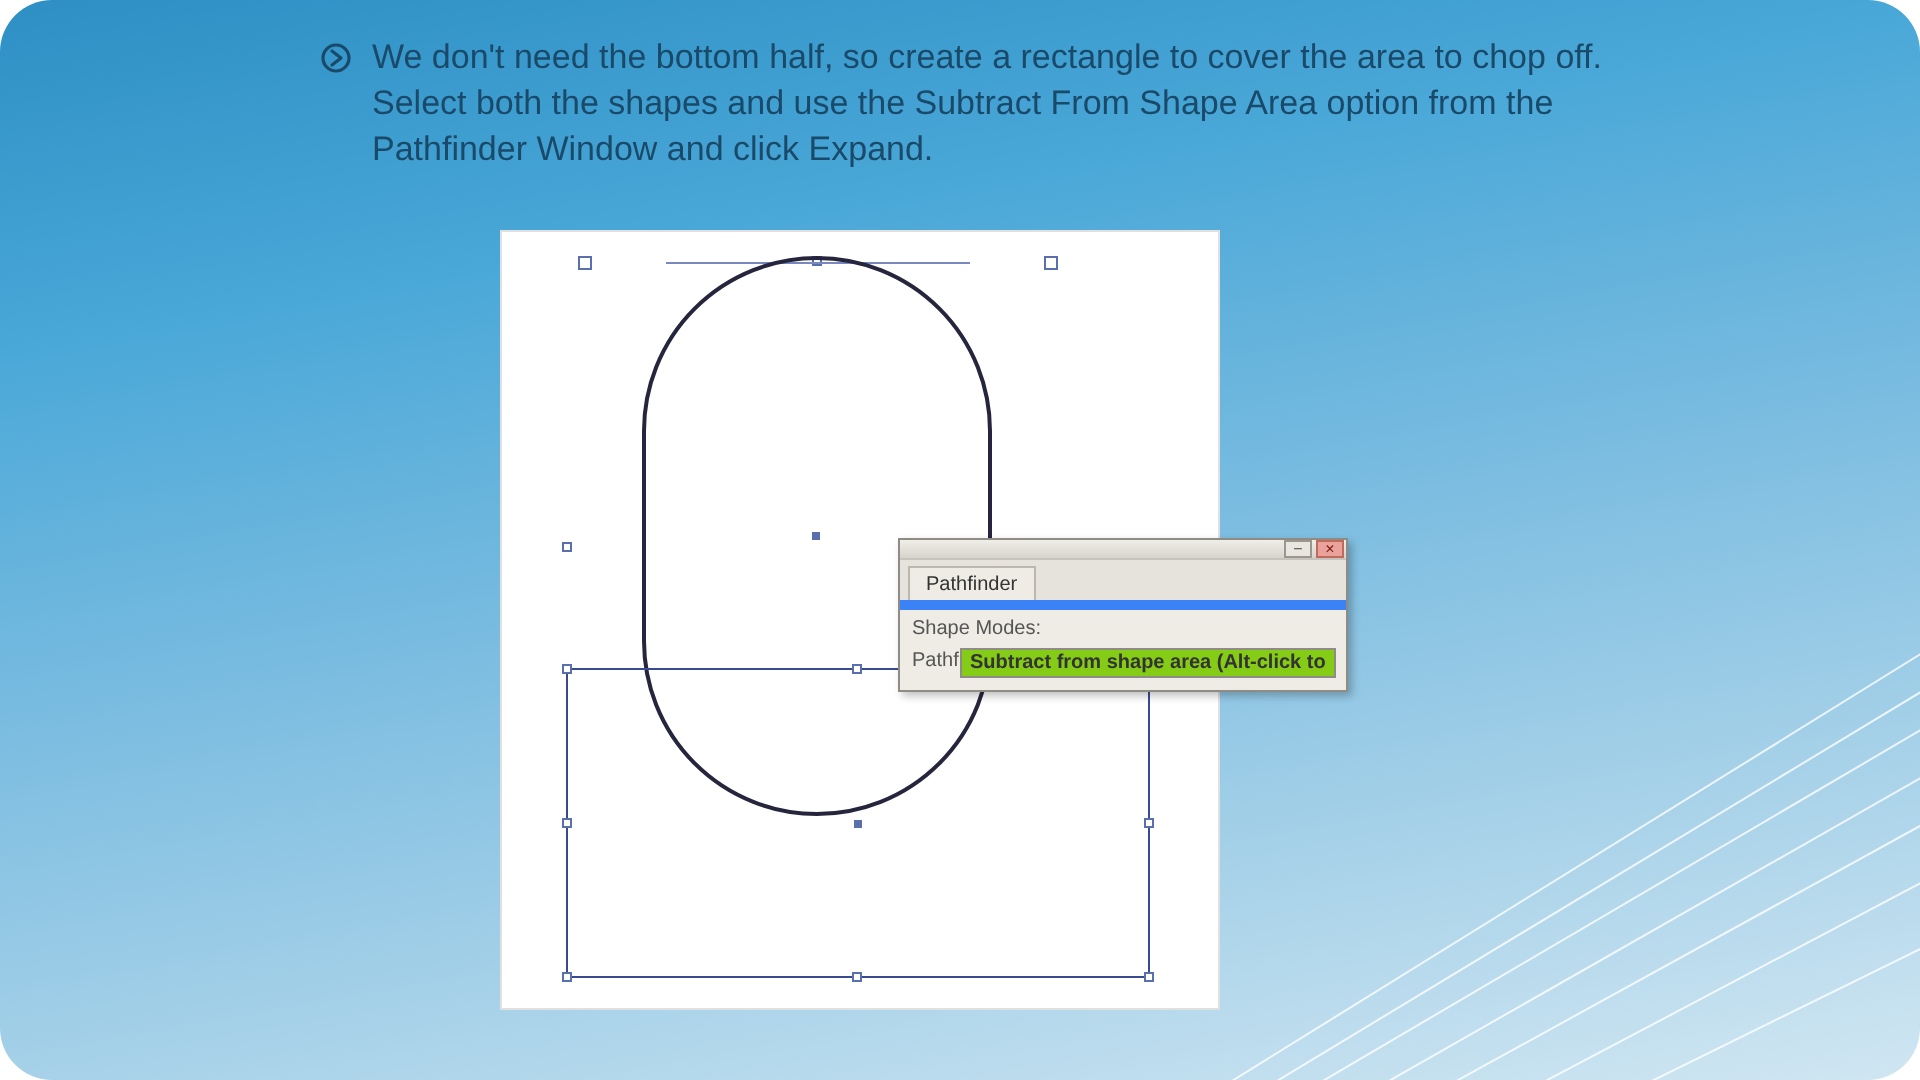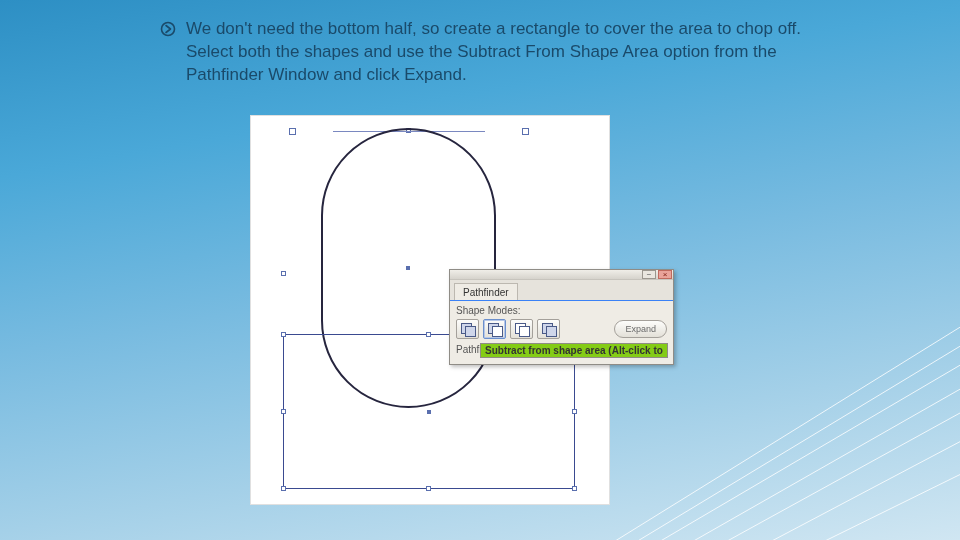--- a/index.html
+++ b/index.html
@@ -1,20 +1,21 @@
 <!DOCTYPE html>
 <html><head>
 <meta charset="utf-8">
 <style>
   * { box-sizing: border-box; margin: 0; padding: 0; }
   html, body { width: 960px; height: 540px; overflow: hidden; font-family: Arial, sans-serif; }
   .slide {
     width: 960px; height: 540px;
     background: linear-gradient(170deg, #2d8fc4 0%, #4aa8d8 25%, #78bbe0 50%, #a4d0e8 75%, #d0e6f2 100%);
     position: relative;
+    border-radius: 26px;
   }
   .content {
     position: absolute;
     top: 18px;
     left: 160px;
     right: 150px;
   }
   .bullet-wrap { display: flex; align-items: flex-start; }
   .bullet-icon {
     width: 16px; height: 16px;
@@ -144,21 +145,21 @@
     padding:3px 8px 2px;
     margin:3px 4px 0 4px;
     background:#efece5;
     border:1px solid #bcb8b0;
     border-bottom:none;
     font-size:10px;
     color:#333;
   }
   .panel-body {
     background:#efece5;
-    border-top:1px solid #3b82f6;
+    border-top:5px solid #3b82f6;
     padding:4px 6px 6px;
   }
   .section-label { color:#555; margin-bottom:3px; }
   .row { display:flex; align-items:center; gap:4px; }
   .mode-btn {
     width:23px; height:20px;
     background: linear-gradient(#fdfdfb,#e3e0d8);
     border:1px solid #a4a09a;
     border-radius:2px;
     display:flex; align-items:center; justify-content:center;
@@ -265,39 +266,20 @@
       <div class="panel">
         <div class="panel-top">
           <div class="panel-top-right">
             <span class="pt-btn">−</span>
             <span class="pt-btn pt-close">×</span>
           </div>
         </div>
         <span class="panel-tab">Pathfinder</span>
         <div class="panel-body">
           <div class="section-label">Shape Modes:</div>
-          <div class="row">
-            <span class="mode-btn">
-                <span class="g-add"></span>
-              </span>
-            <span class="mode-btn hover">
-                <span class="g-sub"></span>
-              </span>
-            <span class="mode-btn">
-                <span class="g-int">
-                  <span class="cap"></span>
-                </span>
-              </span>
-            <span class="mode-btn">
-                <span class="g-exc">
-                  <span class="cap"></span>
-                </span>
-              </span>
-            <span class="expand-btn">Expand</span>
-          </div>
           <div class="pathfinders-row">
             <div class="section-label">Pathfinders:</div>
             <div class="tooltip">Subtract from shape area (Alt-click to</div>
           </div>
         </div>
       </div>
 
     </div>
   </div>
 

